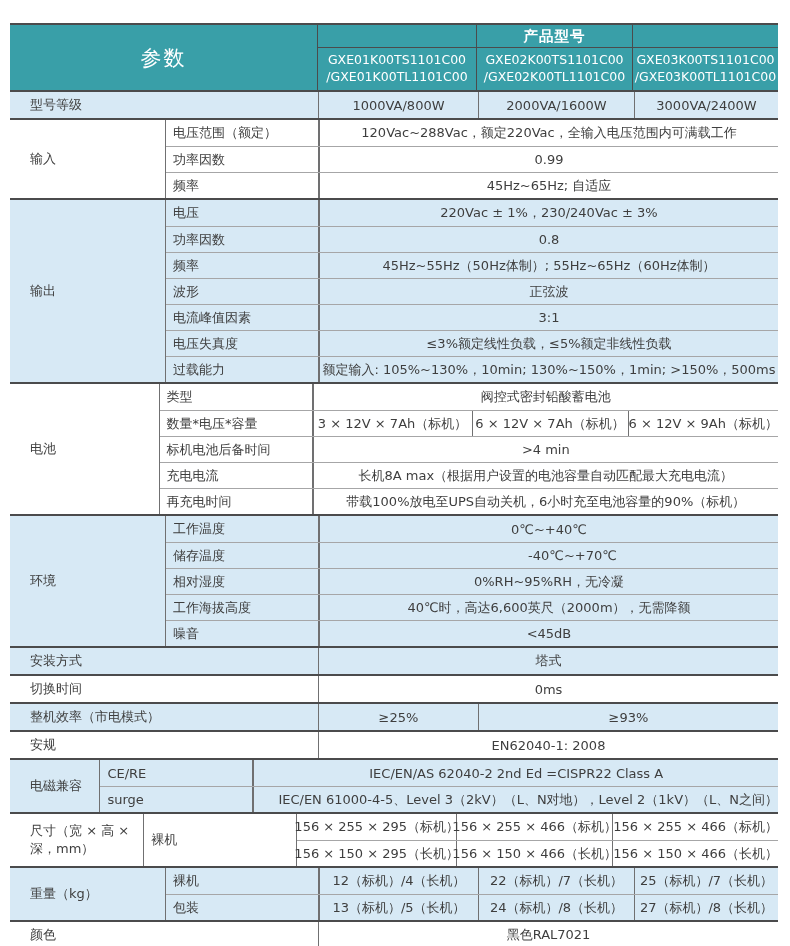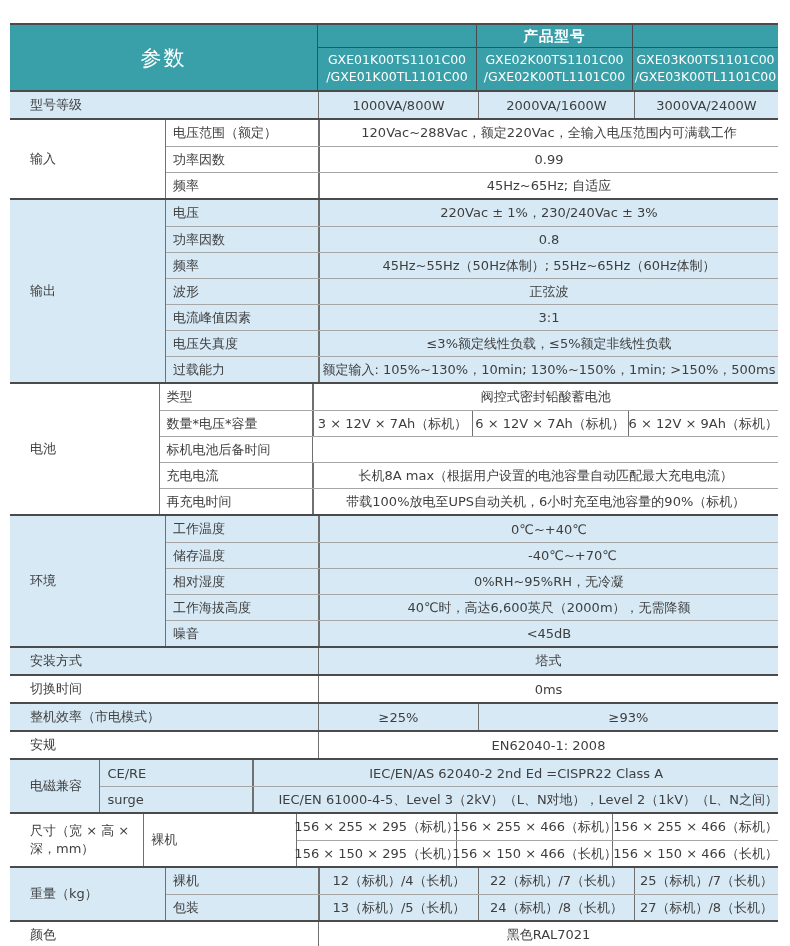--- a/index.html
+++ b/index.html
@@ -138,20 +138,21 @@
             <div class="vc bordered" style="flex: 1 1 0%;">阀控式密封铅酸蓄电池</div>
           </div>
           <div class="row">
             <div class="param">数量*电压*容量</div>
             <div class="vc bordered" style="width: 159px;">3 × 12V × 7Ah（标机）</div>
             <div class="vc bordered" style="width: 156px;">6 × 12V × 7Ah（标机）</div>
             <div class="vc bordered" style="flex: 1 1 0%;">6 × 12V × 9Ah（标机）</div>
           </div>
           <div class="row">
             <div class="param">标机电池后备时间</div>
+            <div class="vc bordered" style="flex: 1 1 0%;">&gt;4 min</div>
           </div>
           <div class="row">
             <div class="param">充电电流</div>
             <div class="vc bordered" style="flex: 1 1 0%;">长机8A max（根据用户设置的电池容量自动匹配最大充电电流）</div>
           </div>
           <div class="row">
             <div class="param">再充电时间</div>
             <div class="vc bordered" style="flex: 1 1 0%;">带载100%放电至UPS自动关机，6小时充至电池容量的90%（标机）</div>
           </div>
         </div>

